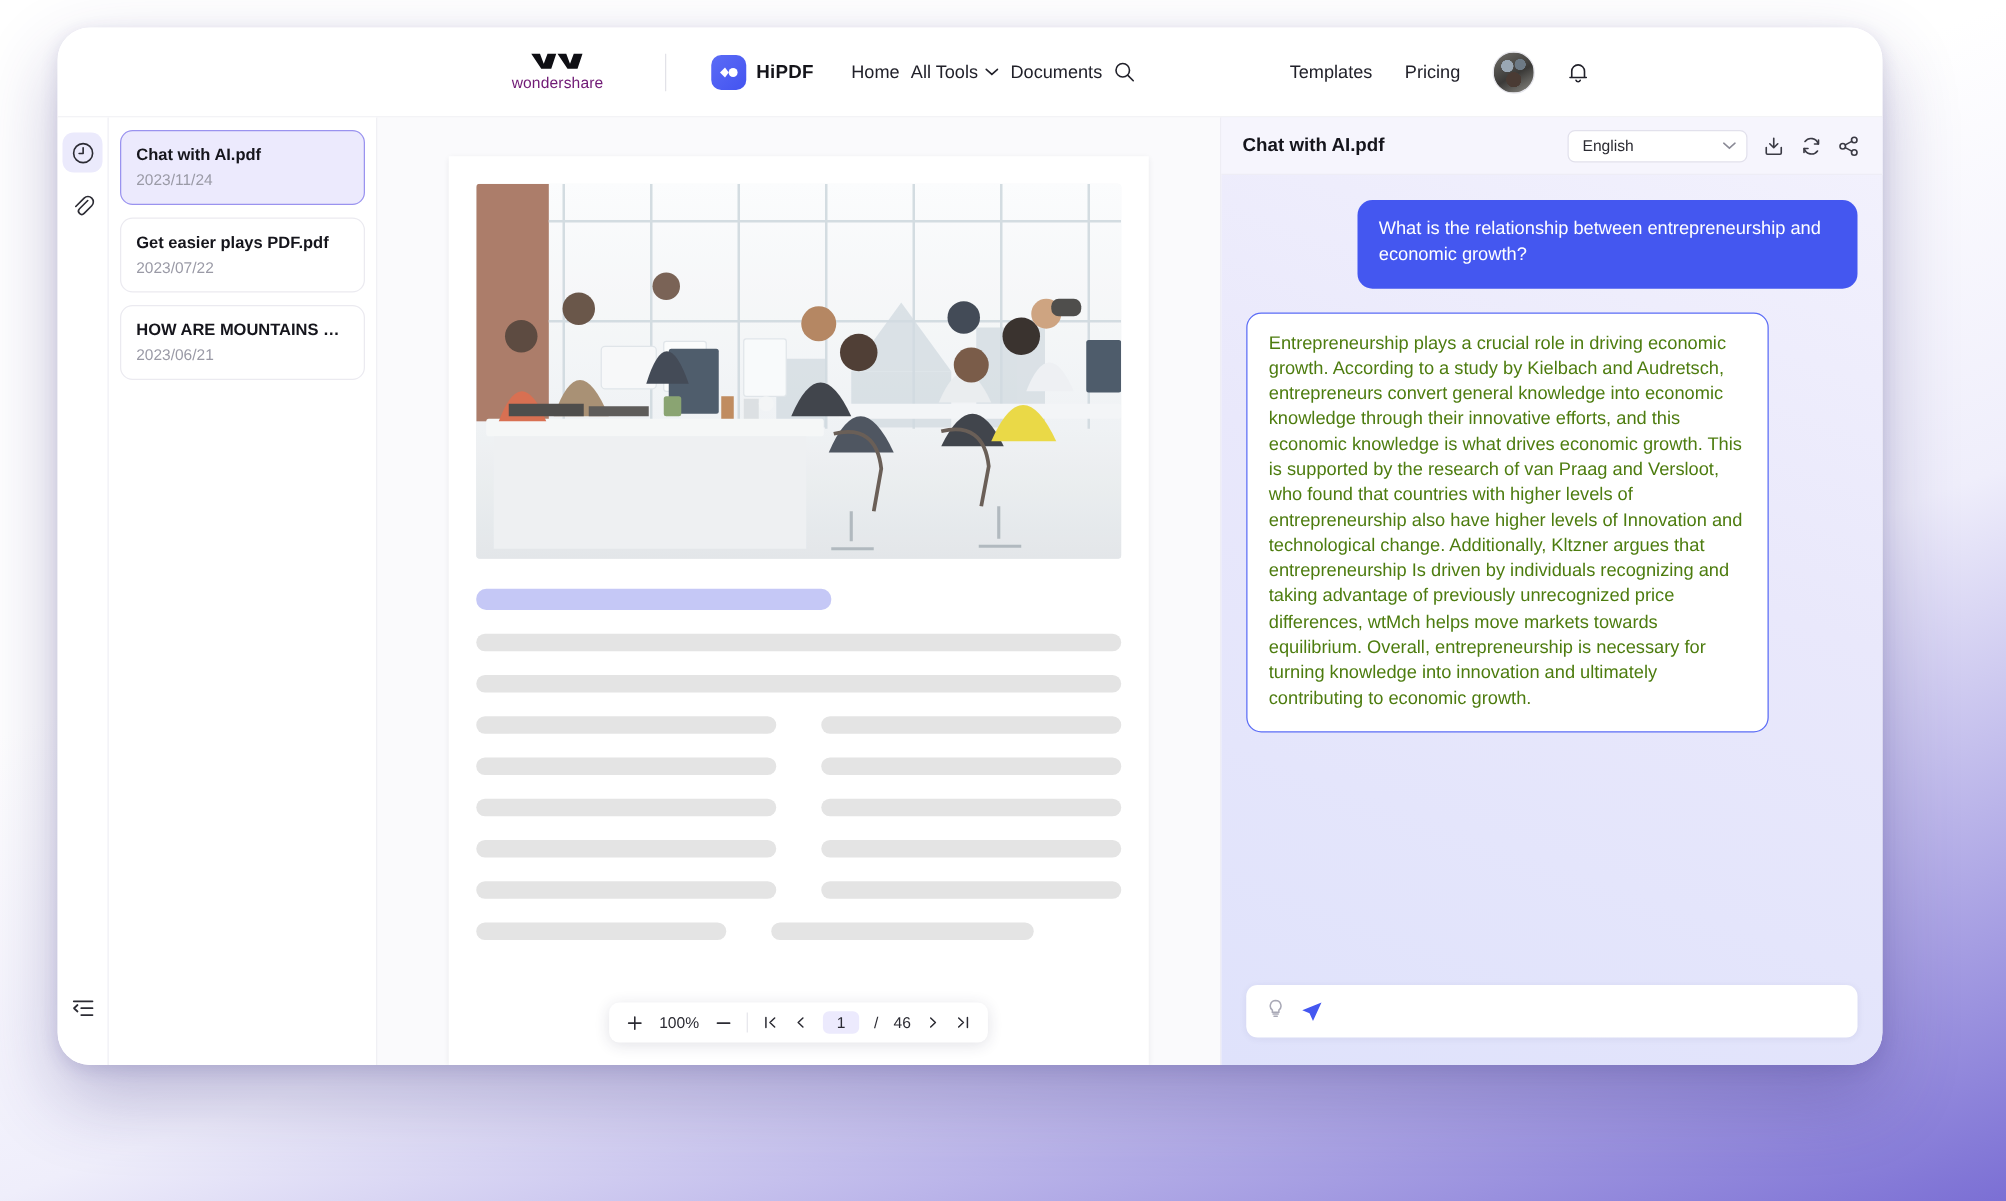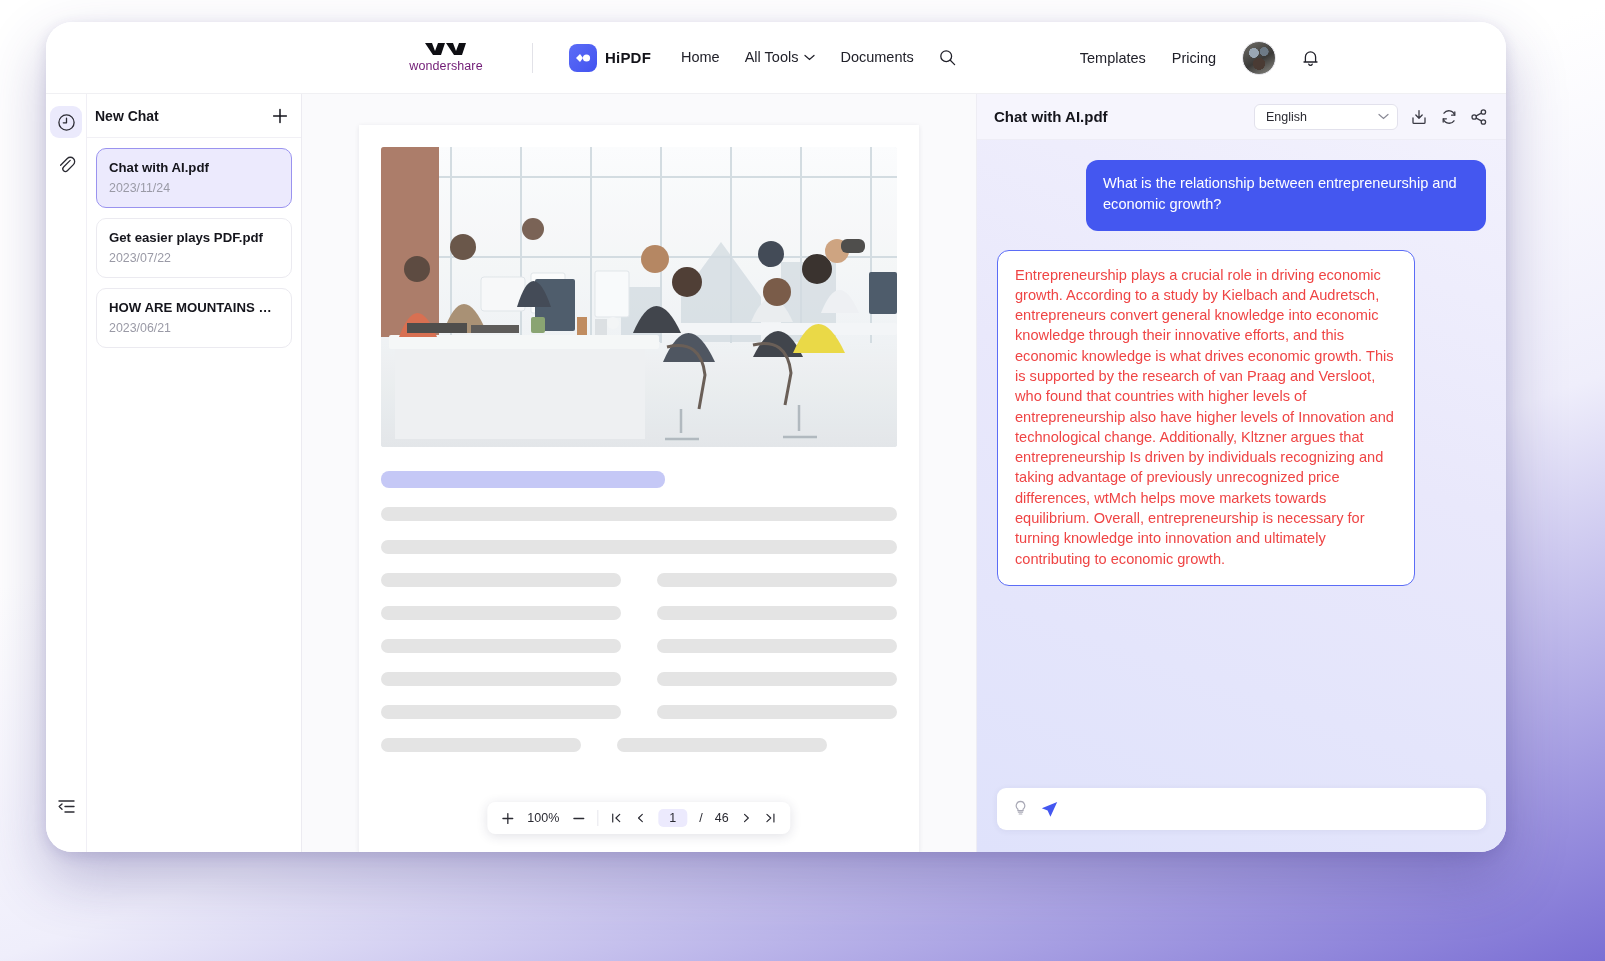--- a/index.html
+++ b/index.html
@@ -38,21 +38,21 @@
     font-size: 12.5px; color: #701a75; letter-spacing: .1px; margin-top: 3px;
   }
   .nav-divider { width:1px; height:30px; background:#e2e2e8; margin:0 22px 0 26px; }
   .hipdf { display:flex; align-items:center; gap:8px;padding-left:14px; }
   .hipdf-logo {
     width: 28px; height: 28px; border-radius: 8px;
     background: linear-gradient(135deg,#5b6cf6,#4353f0);
     display:flex; align-items:center; justify-content:center;
   }
   .hipdf-name { font-size: 15px; font-weight: bold; color:#14141a; letter-spacing:.2px; }
-  .nav-links { display:flex; align-items:flex-start; gap:25px; margin-left: 30px; }
+  .nav-links { display:flex; align-items:center; gap:9px; margin-left: 30px; }
   .nav-link {
     font-size: 14.5px; color: #21212a; cursor: pointer;
     display:flex; align-items:center; gap:6px; white-space:nowrap;
   }
   .nav-right { display:flex; align-items:center; gap:26px; margin-left: 124px; }
   .avatar {
     width: 34px; height: 34px; border-radius: 50%;
     background:
       radial-gradient(circle at 50% 68%, #4a3b34 0 22%, transparent 23%),
       radial-gradient(circle at 34% 34%, #9aa7b4 0 16%, transparent 17%),
@@ -154,21 +154,21 @@
   .head-icon { cursor:pointer; color:#3a3a44; display:flex; }
   .messages { flex:1; padding: 20px 20px 0; overflow:hidden; }
   .msg-user {
     margin-left: auto; max-width: 400px;
     background:#4457f0; color:#fff; border-radius: 12px;
     padding: 13px 17px 15px; font-size: 14.6px; line-height: 1.46;
   }
   .msg-ai {
     margin-top: 19px; max-width: 418px;
     background:#fff; border: 1.6px solid #5b6cf6; border-radius: 12px;
-    padding: 14px 17px 16px; font-size: 14.6px; line-height: 1.39; color:#ef4444;
+    padding: 14px 17px 16px; font-size: 14.6px; line-height: 1.39; color:#4d7c0f;
   }
   .composer {
     margin: 0 20px 22px; height: 42px; background:#fff; border-radius: 9px;
     display:flex; align-items:center; gap: 11px; padding: 0 14px 0 15px;
     box-shadow: 0 1px 6px rgba(50,50,100,.07);
   }
   .composer input {
     flex:1; border:none; outline:none; font-size: 14px; color:#2b2b33;
     font-family: "Liberation Sans", sans-serif; background:transparent;
   }
@@ -258,28 +258,20 @@
         </div>
         <div class="rail-btn rail-bottom">
           <svg width="19" height="17" viewBox="0 0 19 17">
             <path d="M2 3 H17 M8 8.5 H17 M8 14 H17" stroke="#2b2b33" stroke-width="1.4" stroke-linecap="round"></path>
             <path d="M5 6 L2.2 8.6 L5 11.2" stroke="#2b2b33" stroke-width="1.4" fill="none" stroke-linecap="round" stroke-linejoin="round"></path>
           </svg>
         </div>
       </div>
 
       <div class="chatlist">
-        <div class="chatlist-head">
-          <span class="chatlist-title">New Chat</span>
-          <span class="plus-btn">
-            <svg width="18" height="18" viewBox="0 0 18 18">
-              <path d="M9 2.6 V15.4 M2.6 9 H15.4" stroke="#15151c" stroke-width="1.5" stroke-linecap="round"></path>
-            </svg>
-          </span>
-        </div>
         <div class="chat-items">
           <div class="chat-item active">
             <div class="chat-item-name">Chat with AI.pdf</div>
             <div class="chat-item-date">2023/11/24</div>
           </div>
           <div class="chat-item">
             <div class="chat-item-name">Get easier plays PDF.pdf</div>
             <div class="chat-item-date">2023/07/22</div>
           </div>
           <div class="chat-item">

